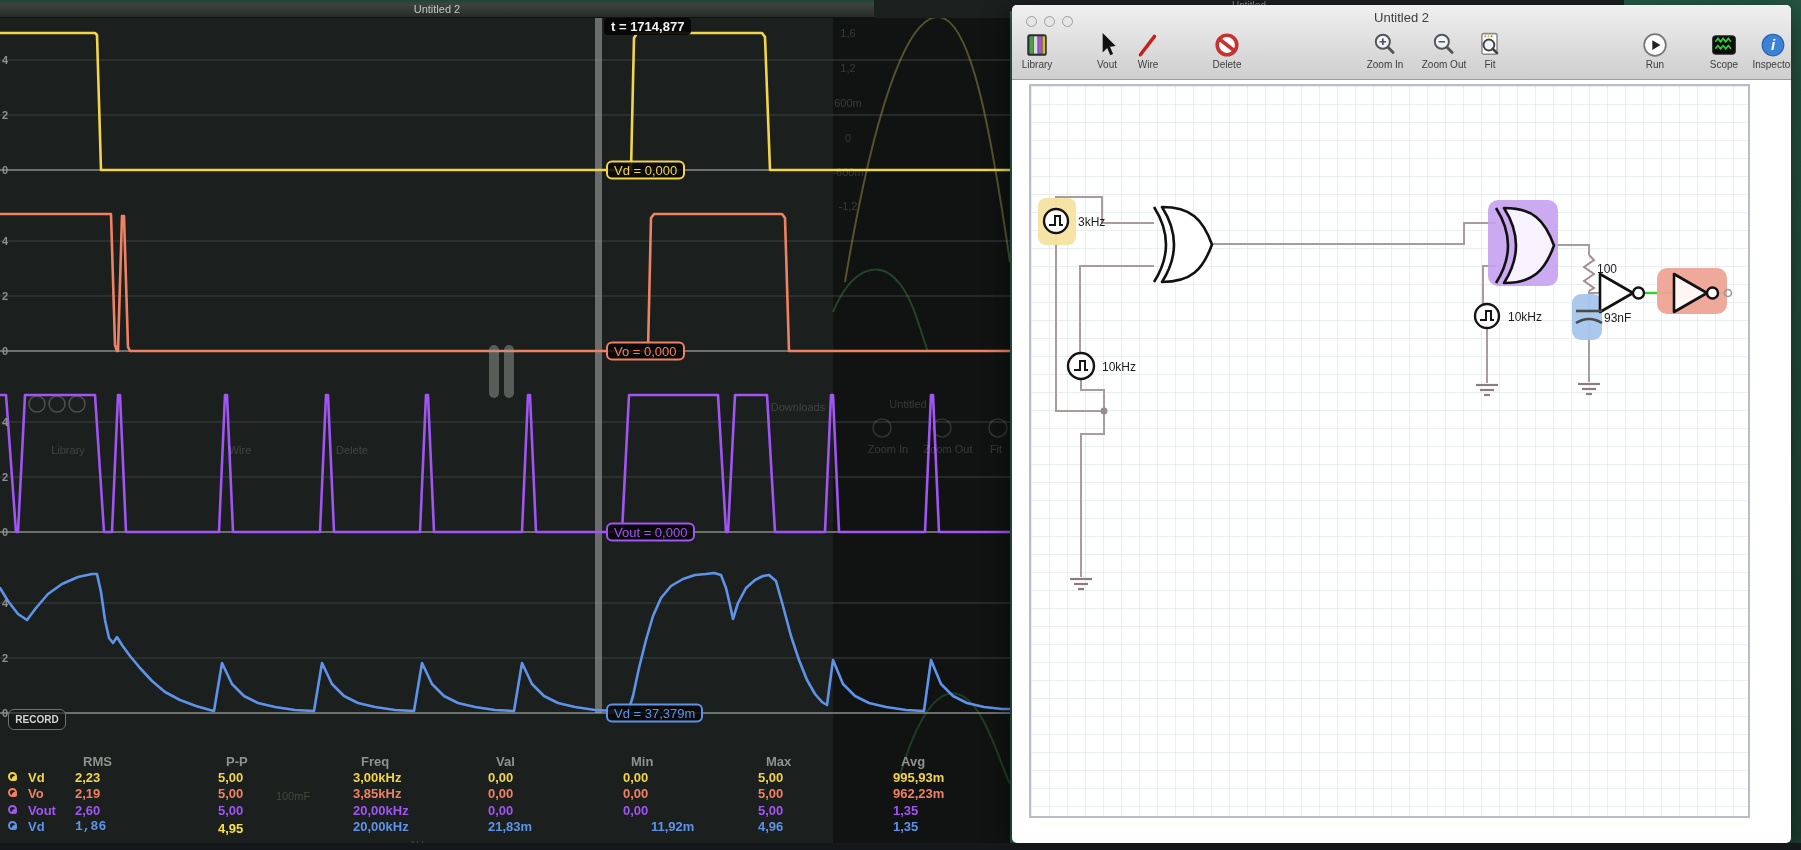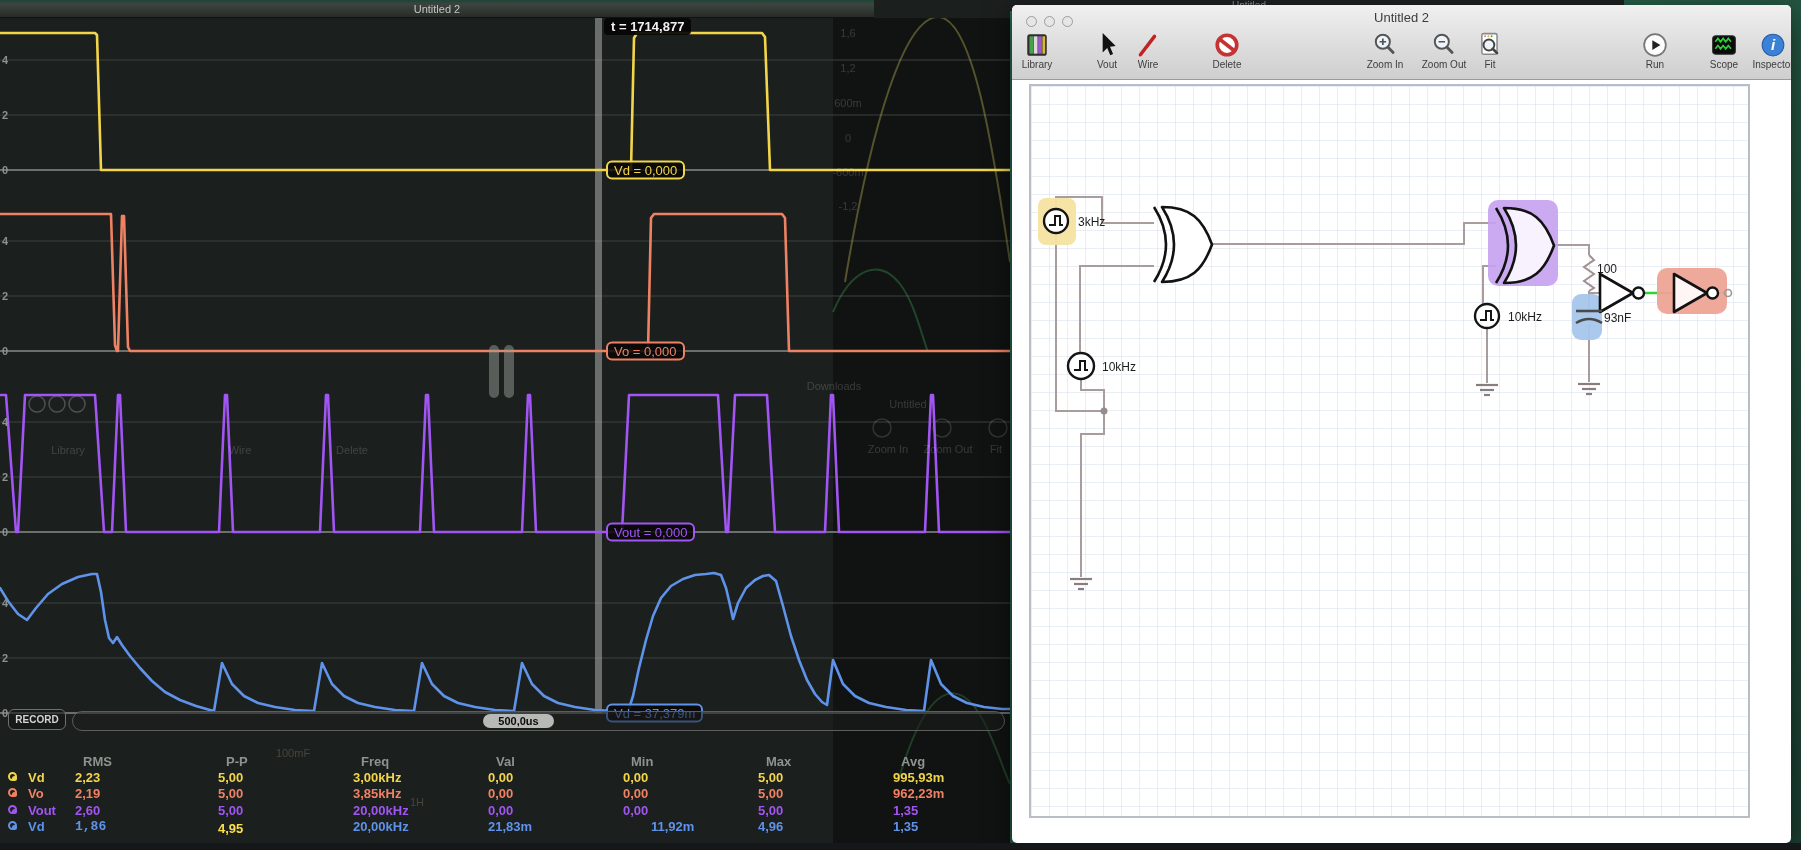--- a/index.html
+++ b/index.html
@@ -13,21 +13,21 @@
     background:linear-gradient(#1d4539 0%,#3d443f 25%,#262b28 100%);
     color:#c3c7c4;font-size:11px;line-height:18px;border-bottom:1px solid #111;}
   #scope-plot{position:absolute;left:0;top:18px;width:1010px;height:827px;}
   #scope-svg{position:absolute;left:0;top:0;}
   .tick{position:absolute;color:#8d918e;font-size:11px;font-weight:bold;transform:translateY(-50%);}
   .vlabel{position:absolute;transform:translateY(-50%);background:rgba(8,8,8,.88);
     border:2px solid;border-radius:6px;padding:0 6px;font-size:13px;font-weight:normal;white-space:nowrap;}
   #t-label{position:absolute;background:rgba(5,5,5,.92);color:#f2f2f2;border-radius:4px;
     padding:1px 7px;font-size:13px;font-weight:bold;}
   .ghost{position:absolute;color:rgba(255,255,255,.16);font-size:11px;transform:translate(-50%,-50%);white-space:nowrap;}
-  .ghost.dim2{color:rgba(220,205,160,.22);}
+  .ghost.dim2{color:rgba(220,205,160,.22);margin-top:43px;}
   #dark-col{position:absolute;left:833px;top:0;width:177px;height:827px;background:rgba(0,0,0,.38);}
   .pausebar{position:absolute;width:10px;height:53px;border-radius:5px;background:#979b97;opacity:.5;}
   #record-btn{position:absolute;left:8px;top:709px;width:58px;height:21px;border:1px solid #6e716e;
     border-radius:6px;color:#d2d5d2;font-size:10px;font-weight:bold;text-align:center;line-height:19px;
     background:rgba(20,22,20,.6);}
   #tscale{position:absolute;left:72px;top:711px;width:933px;height:20px;border:1px solid #5b5e5b;
     border-radius:10px;background:rgba(28,30,28,.55);}
   #tscale-pill{position:absolute;left:410px;top:2px;width:71px;height:14px;border-radius:7px;
     background:#b6b9b6;color:#0a0a0a;font-size:11px;font-weight:bold;text-align:center;line-height:14px;}
   #meas{position:absolute;left:0;top:732px;width:1010px;height:95px;font-weight:bold;font-size:13px;}
@@ -114,39 +114,36 @@
         <div class="tick" style="left: 2px; top: 585px;">4</div>
         <div class="tick" style="left: 2px; top: 640px;">2</div>
         <div class="tick" style="left: 2px; top: 695px;">0</div>
         <div class="vlabel" style="left: 606px; top: 152px; border-color: rgb(242, 213, 75); color: rgb(242, 213, 75);">Vd = 0,000</div>
         <div class="vlabel" style="left: 606px; top: 333px; border-color: rgb(239, 130, 100); color: rgb(239, 130, 100);">Vo = 0,000</div>
         <div class="vlabel" style="left: 606px; top: 514px; border-color: rgb(161, 85, 242); color: rgb(161, 85, 242);">Vout = 0,000</div>
         <div class="vlabel" style="left: 606px; top: 695px; border-color: rgb(95, 147, 234); color: rgb(95, 147, 234);">Vd = 37,379m</div>
         <div class="ghost " style="left: 68px; top: 432px;">Library</div>
         <div class="ghost " style="left: 240px; top: 432px;">Wire</div>
         <div class="ghost " style="left: 352px; top: 432px;">Delete</div>
-        <div class="ghost " style="left: 798px; top: 368px; margin-left: 36px;">Downloads</div>
+        <div class="ghost " style="left: 798px; top: 389px;">Downloads</div>
         <div class="ghost " style="left: 908px; top: 386px;">Untitled</div>
         <div class="ghost " style="left: 888px; top: 431px;">Zoom In</div>
         <div class="ghost " style="left: 948px; top: 431px;">Zoom Out</div>
         <div class="ghost " style="left: 996px; top: 431px;">Fit</div>
         <div class="ghost dim2" style="left: 293px; top: 735px;">100mF</div>
         <div class="ghost dim2" style="left: 417px; top: 784px;">1H</div>
         <div class="ghost" style="left: 848px; top: 15px;">1,6</div>
         <div class="ghost" style="left: 848px; top: 50px;">1,2</div>
         <div class="ghost" style="left: 848px; top: 85px;">600m</div>
         <div class="ghost" style="left: 848px; top: 120px;">0</div>
         <div class="ghost" style="left: 848px; top: 154px;">-600m</div>
         <div class="ghost" style="left: 848px; top: 188px;">-1,2</div>
       </div>
 
     <div id="record-btn">RECORD</div>
-    <div id="tscale">
-      <div id="tscale-pill">500,0us</div>
-    </div>
 
     <div id="meas">
         <div class="mcell" style="left: 83px; top: 22px; color: rgb(143, 147, 143);">RMS</div>
         <div class="mcell" style="left: 226px; top: 22px; color: rgb(143, 147, 143);">P-P</div>
         <div class="mcell" style="left: 361px; top: 22px; color: rgb(143, 147, 143);">Freq</div>
         <div class="mcell" style="left: 496px; top: 22px; color: rgb(143, 147, 143);">Val</div>
         <div class="mcell" style="left: 631px; top: 22px; color: rgb(143, 147, 143);">Min</div>
         <div class="mcell" style="left: 766px; top: 22px; color: rgb(143, 147, 143);">Max</div>
         <div class="mcell" style="left: 901px; top: 22px; color: rgb(143, 147, 143);">Avg</div>
         <span class="mdot" style="left: 8px; top: 40px; border-color: rgb(242, 213, 75);">

